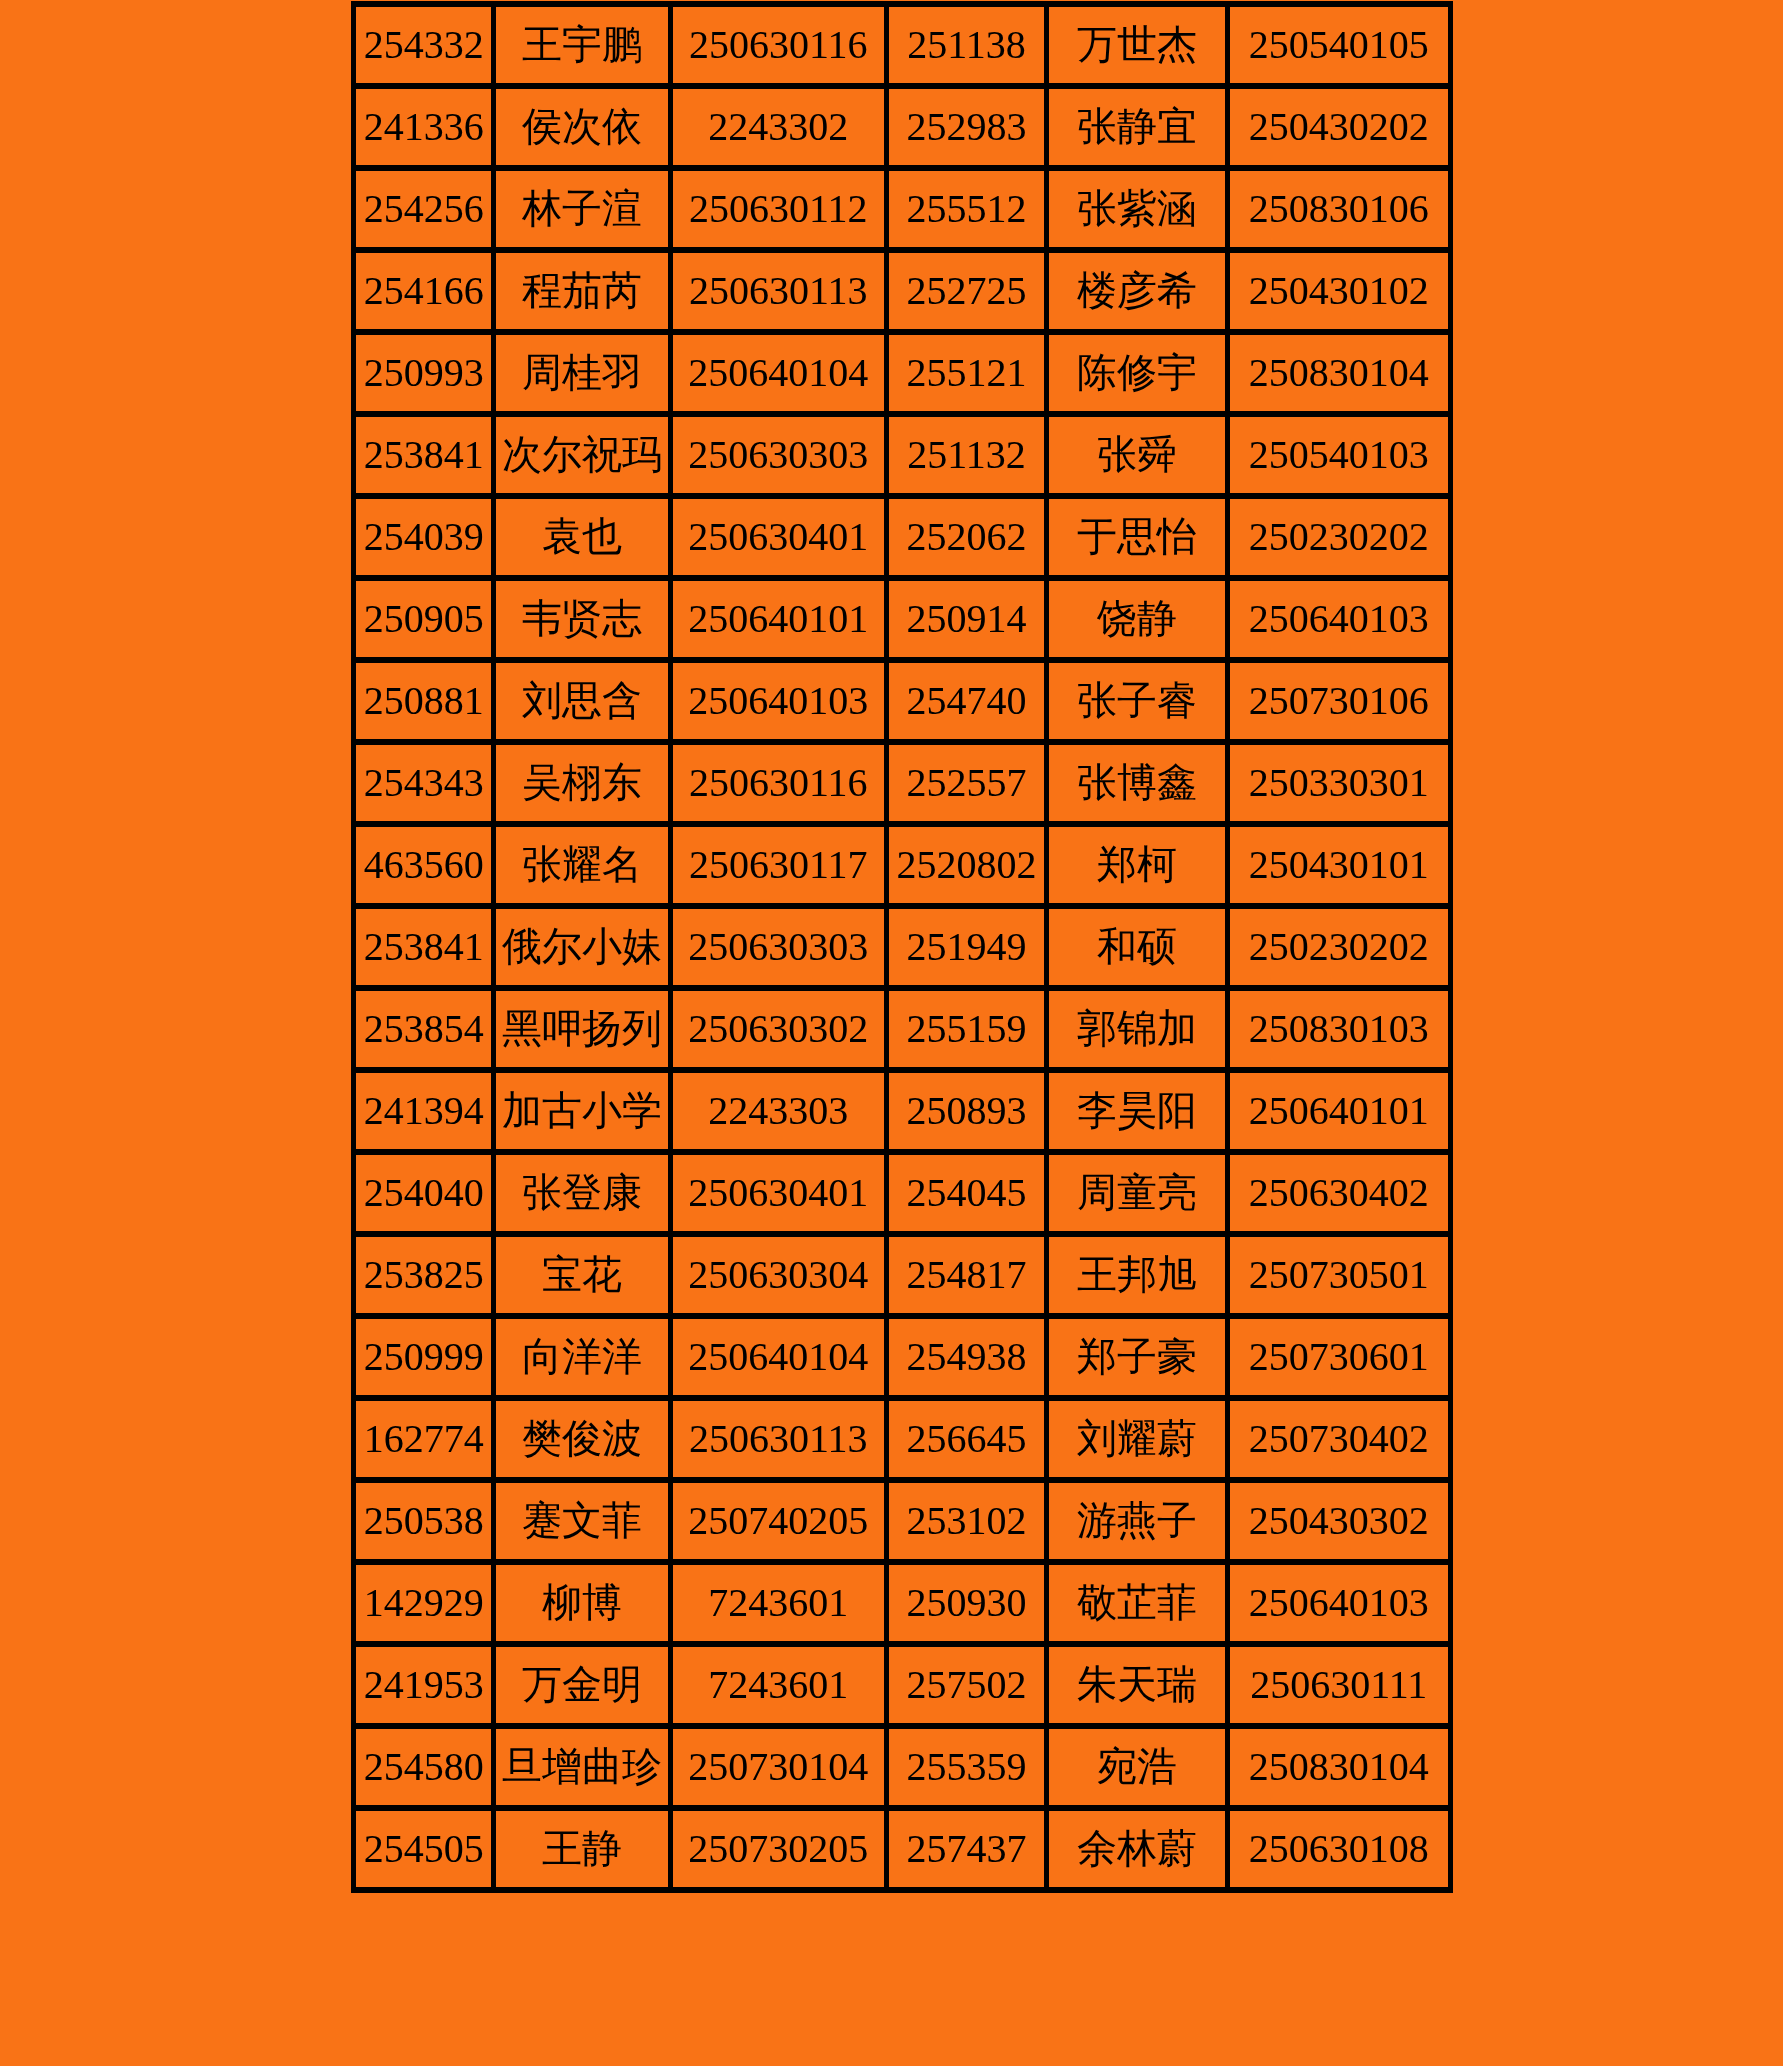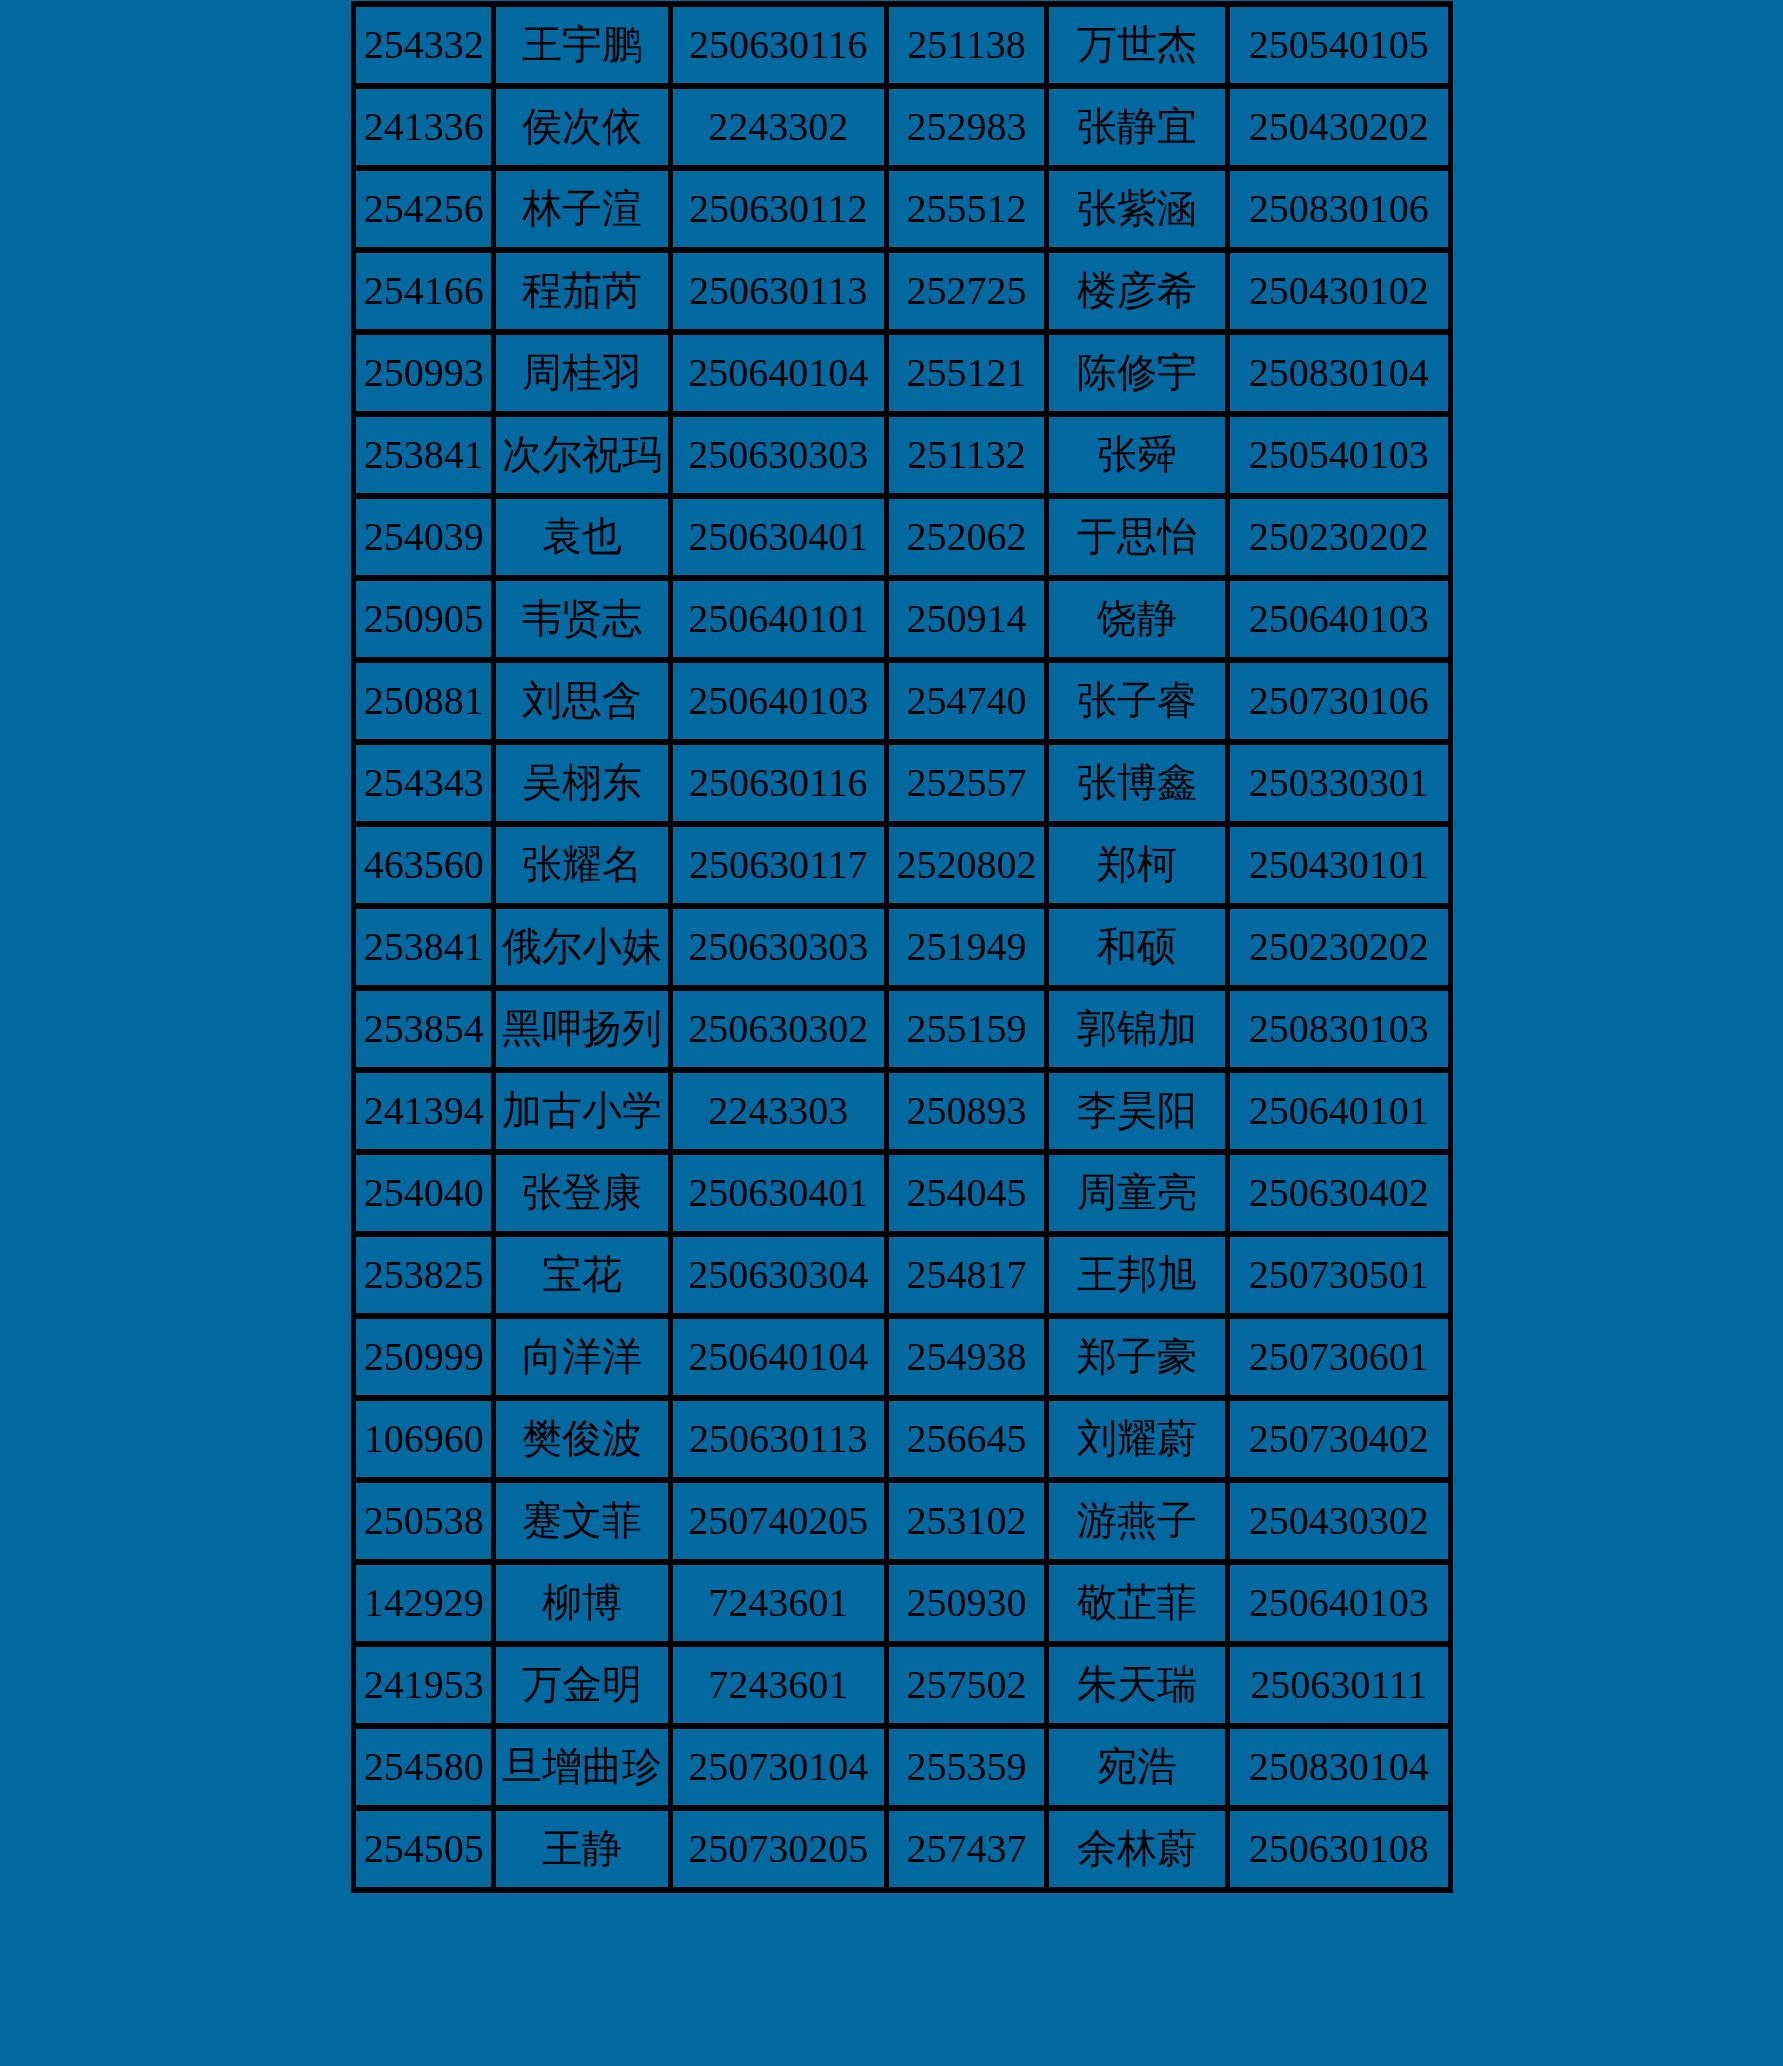--- a/index.html
+++ b/index.html
@@ -4,21 +4,21 @@
 <style>
   html, body {
     margin: 0;
     padding: 0;
     background: #ffffff;
   }
   .page {
     position: relative;
     width: 1784px;
     height: 2066px;
-    background: #0369a1;
+    background: #f97316;
     font-family: "Liberation Serif", "DejaVu Serif", serif;
     color: #000000;
   }
   table.roster {
     position: absolute;
     left: 351px;
     top: 1.1px;
     width: 1102px;
     border-collapse: collapse;
     table-layout: fixed;
@@ -182,21 +182,21 @@
         </tr>
         <tr>
           <td>250999</td>
           <td>向洋洋</td>
           <td>250640104</td>
           <td>254938</td>
           <td>郑子豪</td>
           <td>250730601</td>
         </tr>
         <tr>
-          <td>106960</td>
+          <td>162774</td>
           <td>樊俊波</td>
           <td>250630113</td>
           <td>256645</td>
           <td>刘耀蔚</td>
           <td>250730402</td>
         </tr>
         <tr>
           <td>250538</td>
           <td>蹇文菲</td>
           <td>250740205</td>

